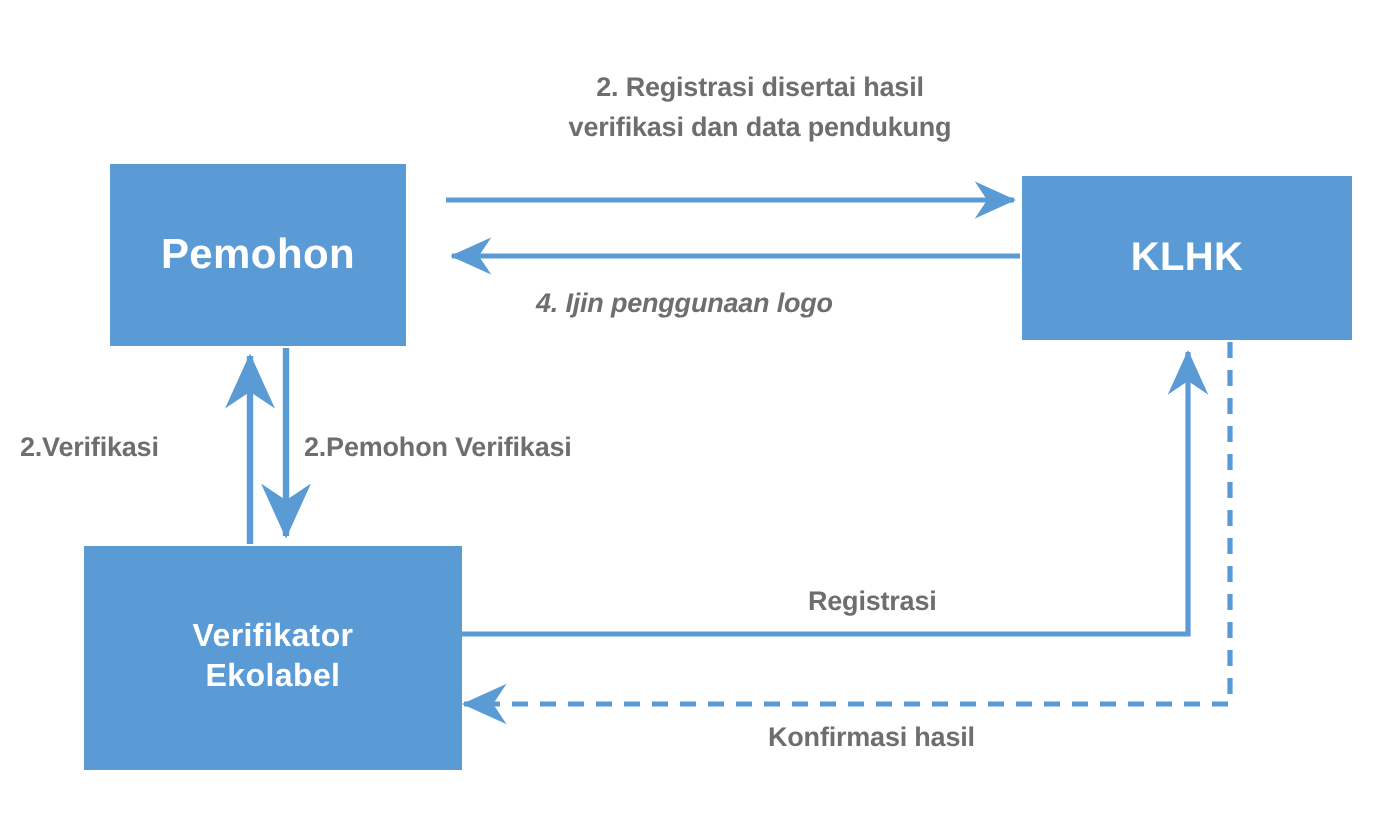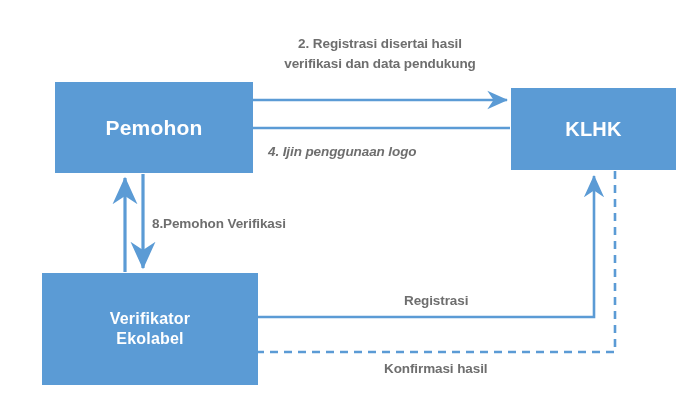--- a/index.html
+++ b/index.html
@@ -37,35 +37,35 @@
     line-height: 1.22;
     letter-spacing: 0.2px;
   }
   .node-label-line {
     display: block;
     white-space: nowrap;
   }
   #node-pemohon {
     left: 55px;
     top: 82px;
-    width: 198px;
+    width: 148px;
     height: 91px;
     font-size: 21px;
   }
   #node-klhk {
     left: 511px;
     top: 88px;
     width: 165px;
     height: 82px;
     font-size: 20px;
   }
   #node-verifikator {
     left: 42px;
     top: 273px;
-    width: 216px;
+    width: 189px;
     height: 112px;
     font-size: 16px;
   }
   .edge-label {
     position: absolute;
     color: #6E6E6E;
     font-weight: bold;
     font-size: 13.5px;
     line-height: 1.45;
     white-space: nowrap;
@@ -152,20 +152,21 @@
     <span class="node-label-line">Ekolabel</span>
   </div>
 
   <div class="edge-label centered" id="label-registrasi-hasil">
     <span class="node-label-line">2. Registrasi disertai hasil</span>
     <span class="node-label-line">verifikasi dan data pendukung</span>
   </div>
 
   <div class="edge-label" id="label-ijin-logo">4. Ijin penggunaan logo</div>
 
+  <div class="edge-label" id="label-verifikasi-2">2.Verifikasi</div>
 
-  <div class="edge-label" id="label-pemohon-verifikasi-1">8.Pemohon Verifikasi</div>
+  <div class="edge-label" id="label-pemohon-verifikasi-1">2.Pemohon Verifikasi</div>
 
   <div class="edge-label" id="label-konfirmasi-hasil">Konfirmasi hasil</div>
 
   <div class="edge-label" id="label-registrasi">Registrasi</div>
 
 </div>
 
 </body></html>

